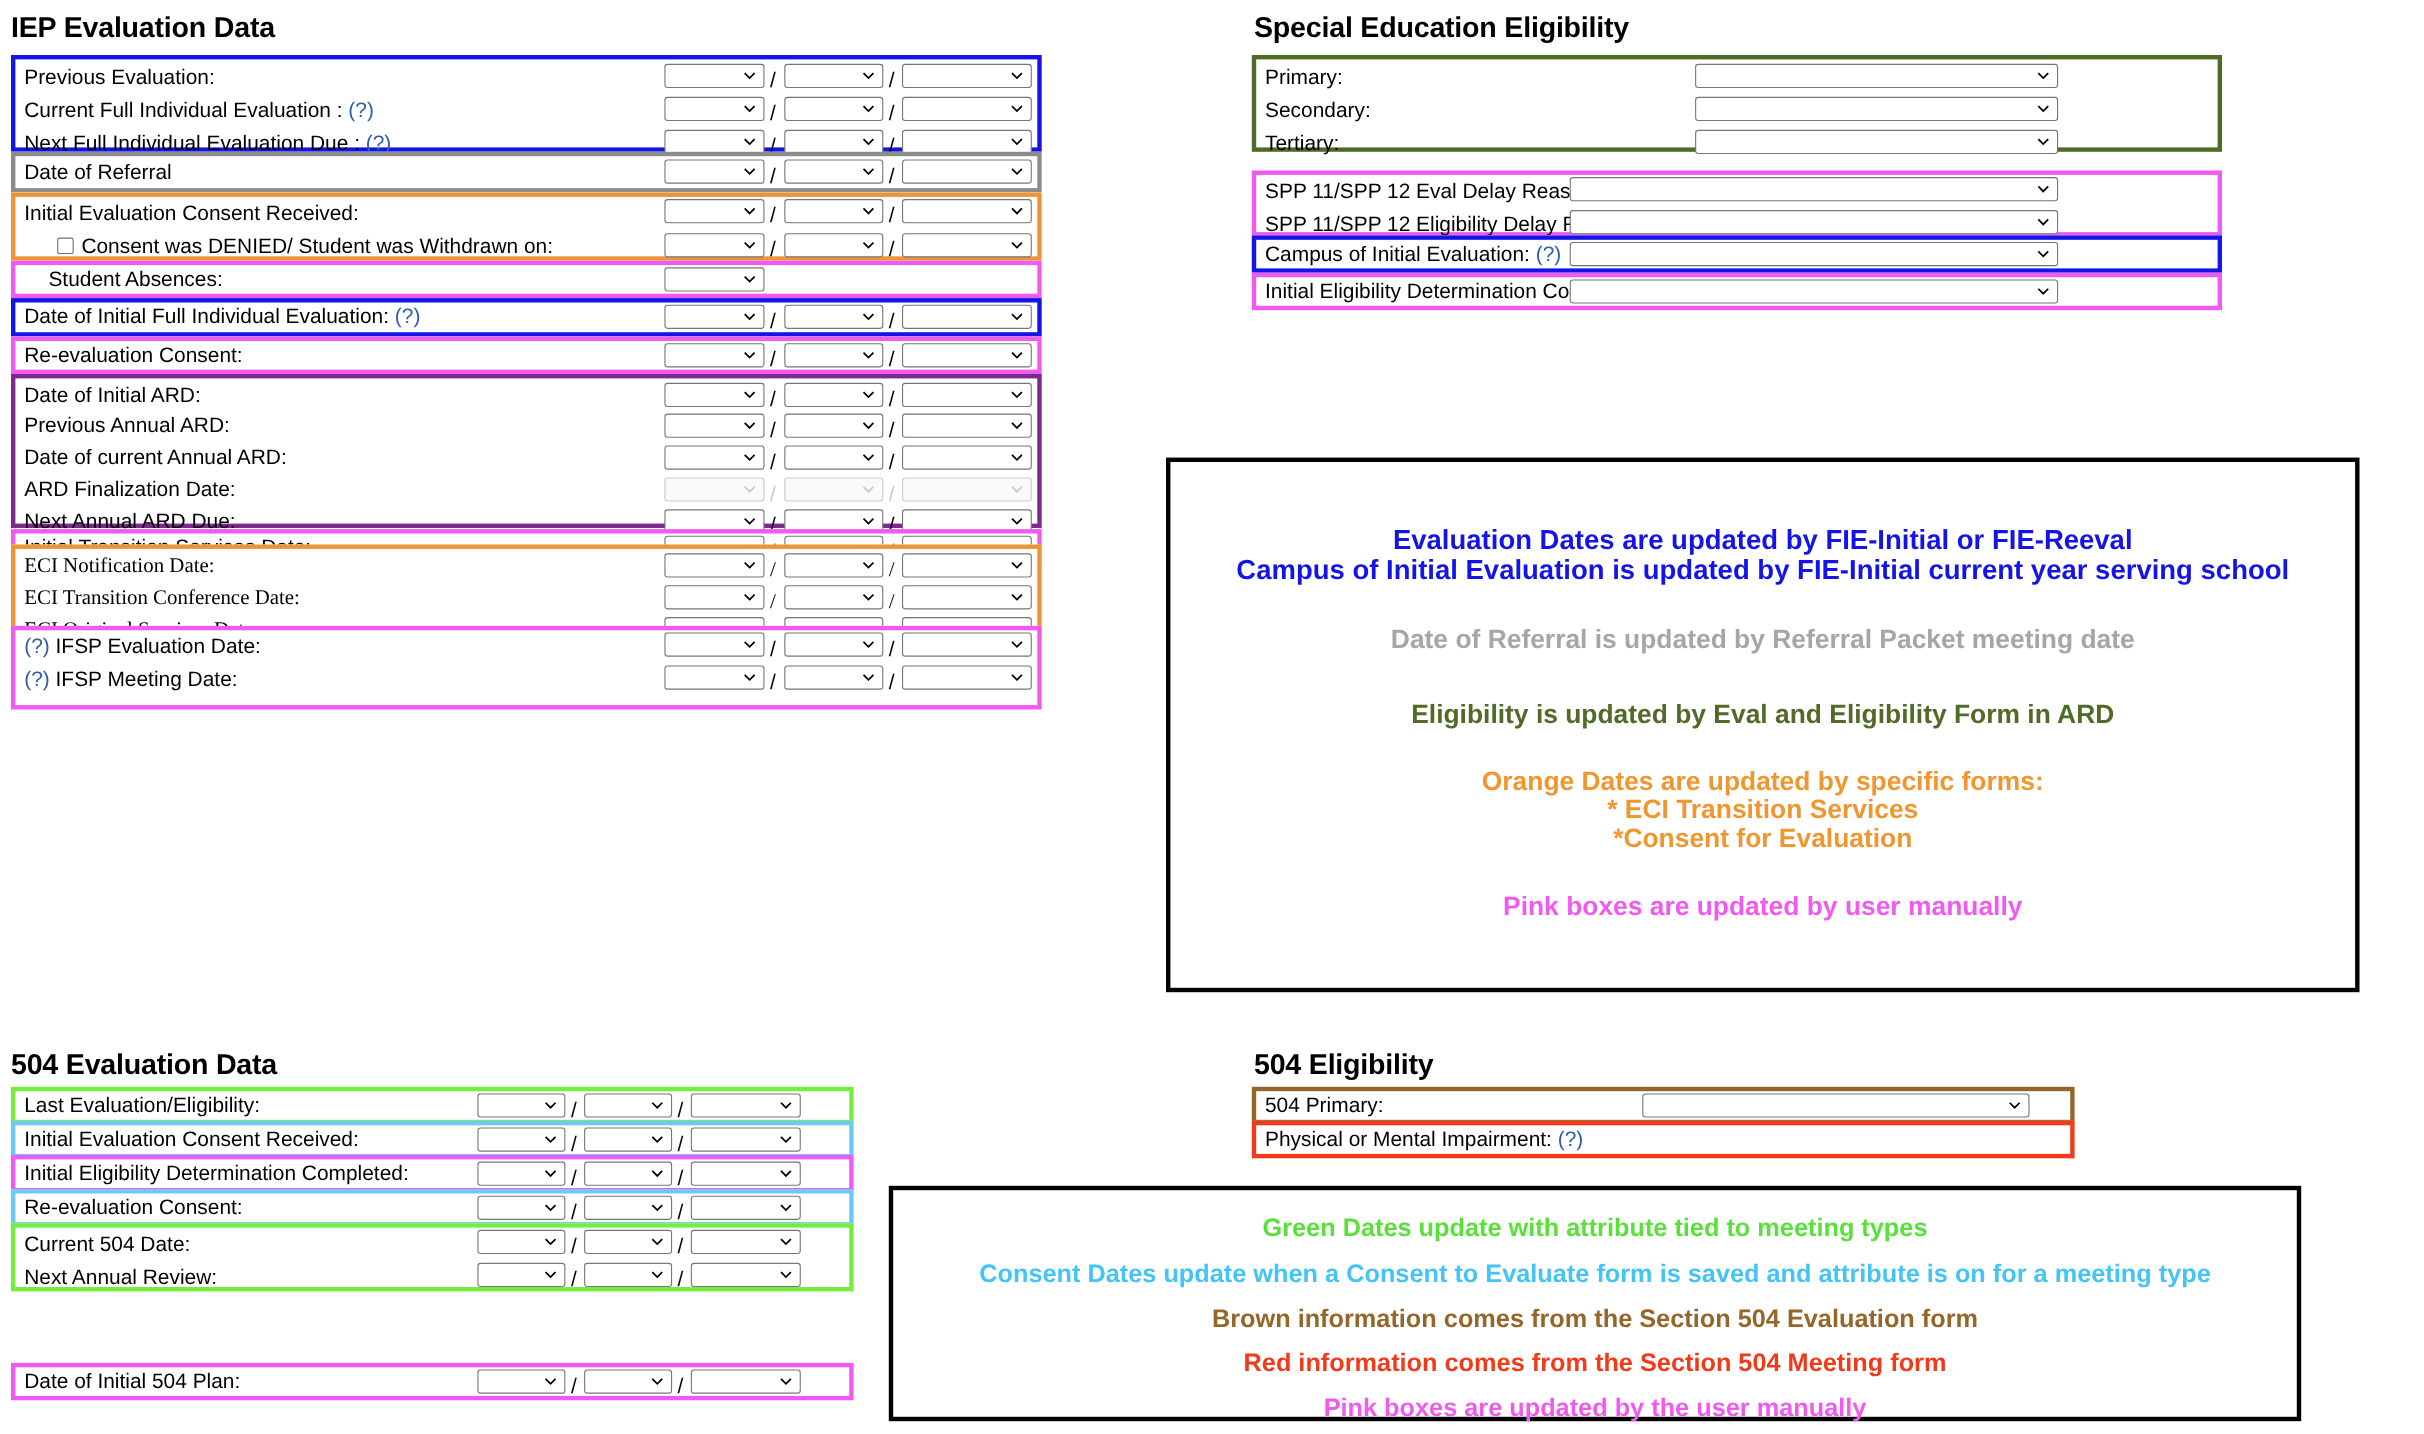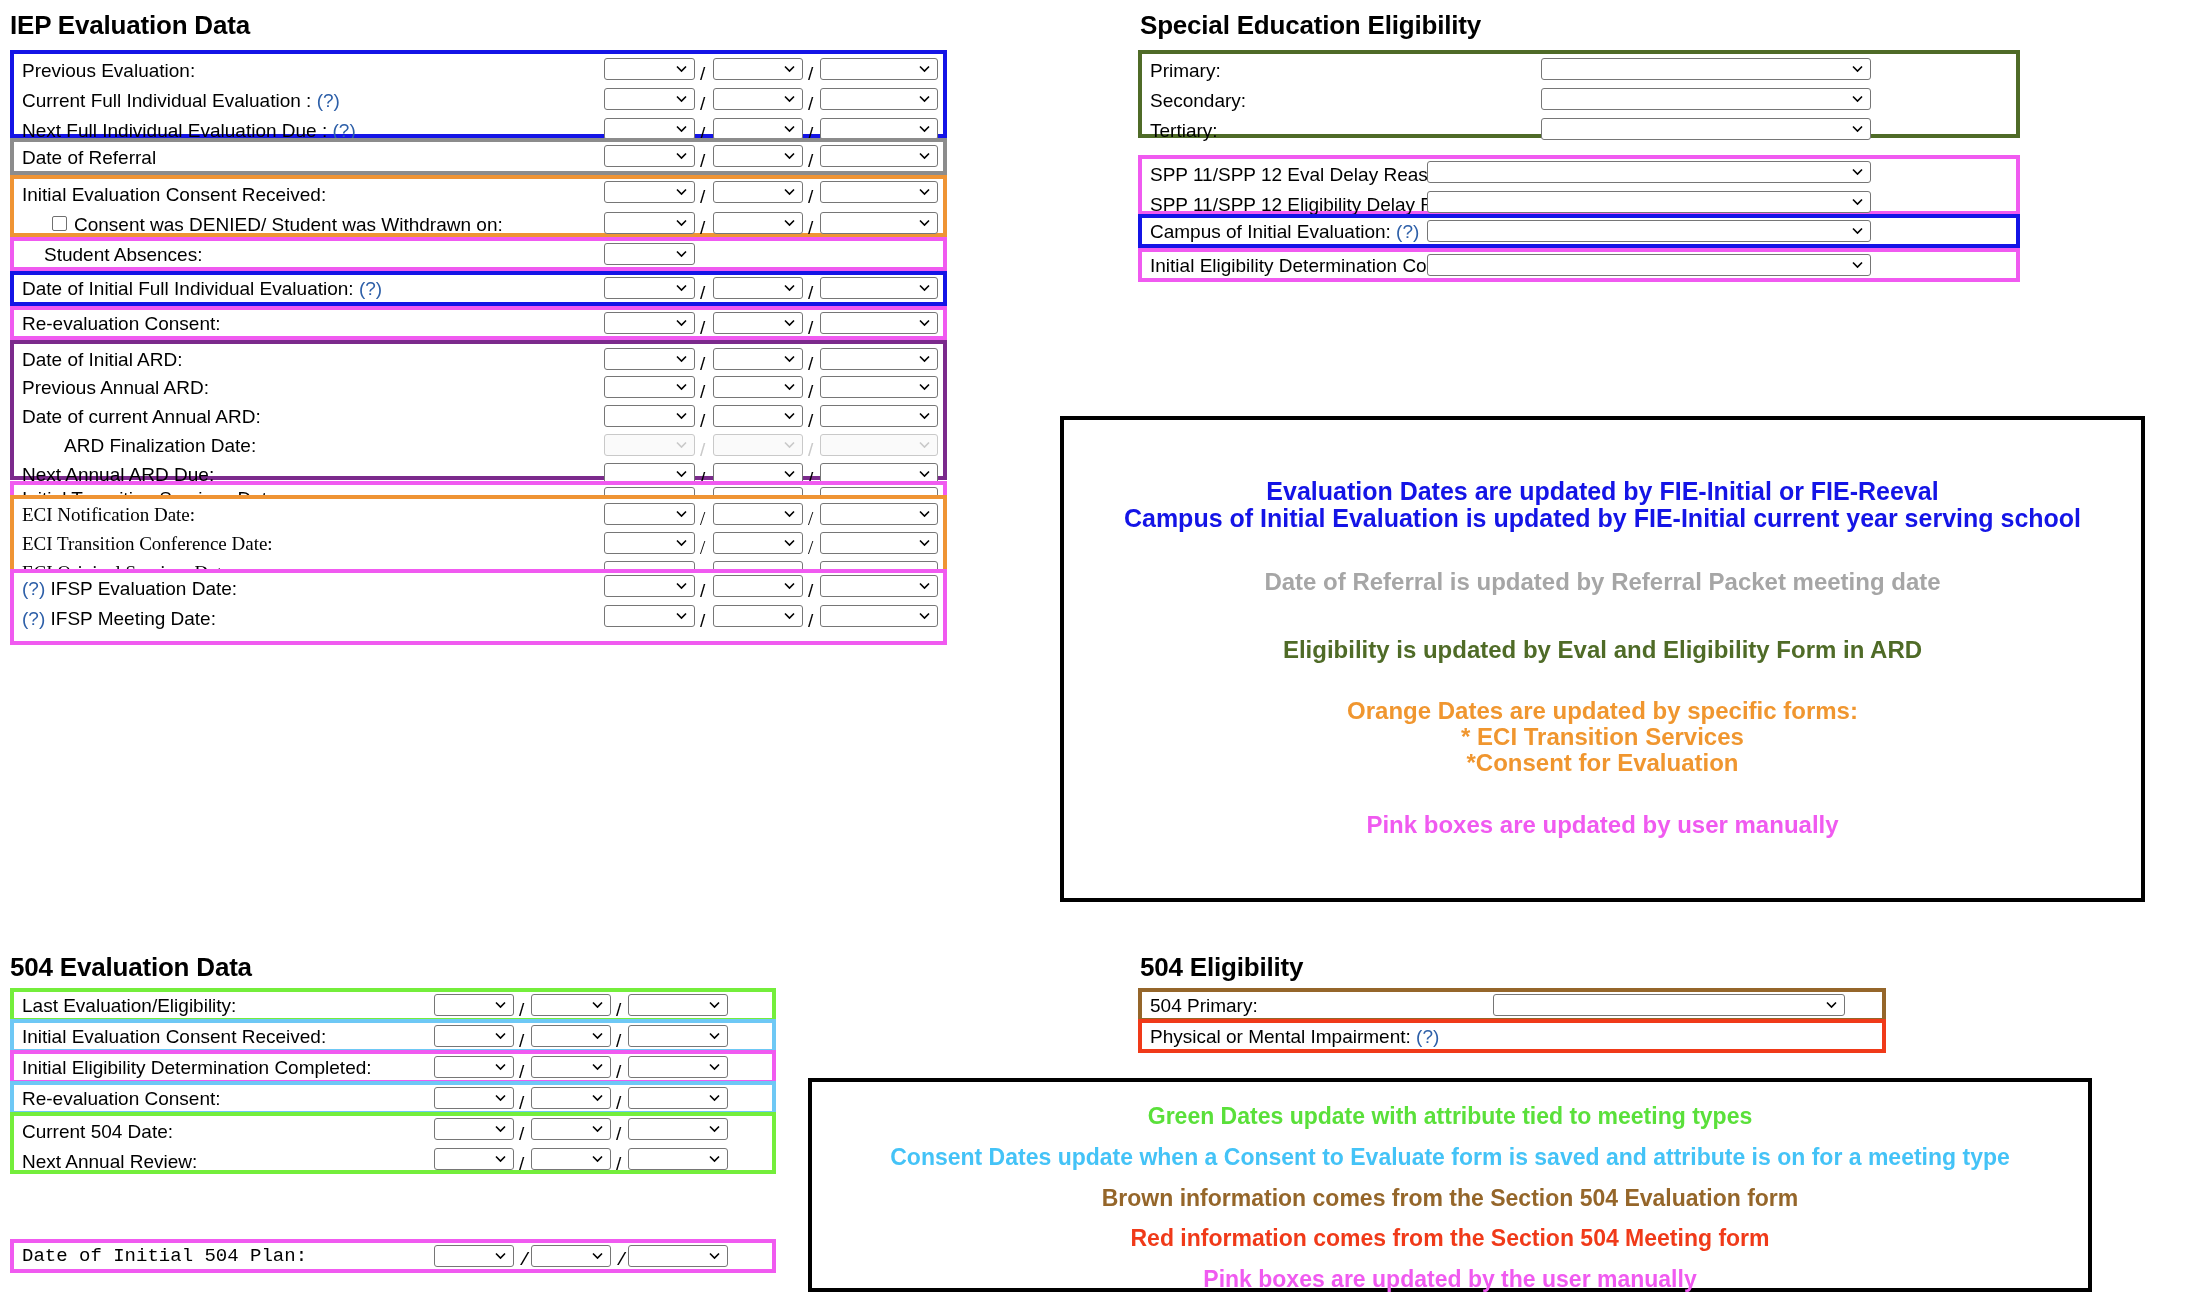--- a/index.html
+++ b/index.html
@@ -428,21 +428,21 @@
         </div>
       <span class="slash" style="left:794px;top:9px;">/</span>
       <div class="sel d3" style="left:806px;top:3px;">
           <span class="chev">
             <svg width="11" height="7" viewBox="0 0 11 7">
               <polyline points="1,1 5.5,5.5 10,1" fill="none" stroke="#000" stroke-width="1.6"></polyline>
             </svg>
           </span>
         </div>
     </div>
-    <div class="row" style="height:29px;padding-left:42px;">
+    <div class="row" style="height:29px;">
       <span class="lbl">ARD Finalization Date:</span>
       <div class="sel d1 disabled" style="left:590px;top:3px;">
           <span class="chev">
             <svg width="11" height="7" viewBox="0 0 11 7">
               <polyline points="1,1 5.5,5.5 10,1" fill="none" stroke="#c9c9c9" stroke-width="1.6"></polyline>
             </svg>
           </span>
         </div>
       <span class="slash" style="left:686px;top:9px;color:#c9c9c9;">/</span>
       <div class="sel d2 disabled" style="left:699px;top:3px;">
@@ -918,21 +918,21 @@
           <span class="chev">
             <svg width="11" height="7" viewBox="0 0 11 7">
               <polyline points="1,1 5.5,5.5 10,1" fill="none" stroke="#000" stroke-width="1.6"></polyline>
             </svg>
           </span>
         </div>
     </div>
   </div>
 
   <div class="group b-pink" style="left:10px;top:1239px;width:766px;height:34px;">
-    <div class="row" style="height:26px;font-family:Liberation Mono, monospace;">
+    <div class="row" style="height:26px;">
       <span class="lbl">Date of Initial 504 Plan:</span>
       <div class="sel" style="left:420px;top:2px;width:80px;">
           <span class="chev">
             <svg width="11" height="7" viewBox="0 0 11 7">
               <polyline points="1,1 5.5,5.5 10,1" fill="none" stroke="#000" stroke-width="1.6"></polyline>
             </svg>
           </span>
         </div>
       <span class="slash" style="left:505px;top:8px;">/</span>
       <div class="sel" style="left:517px;top:2px;width:80px;">

